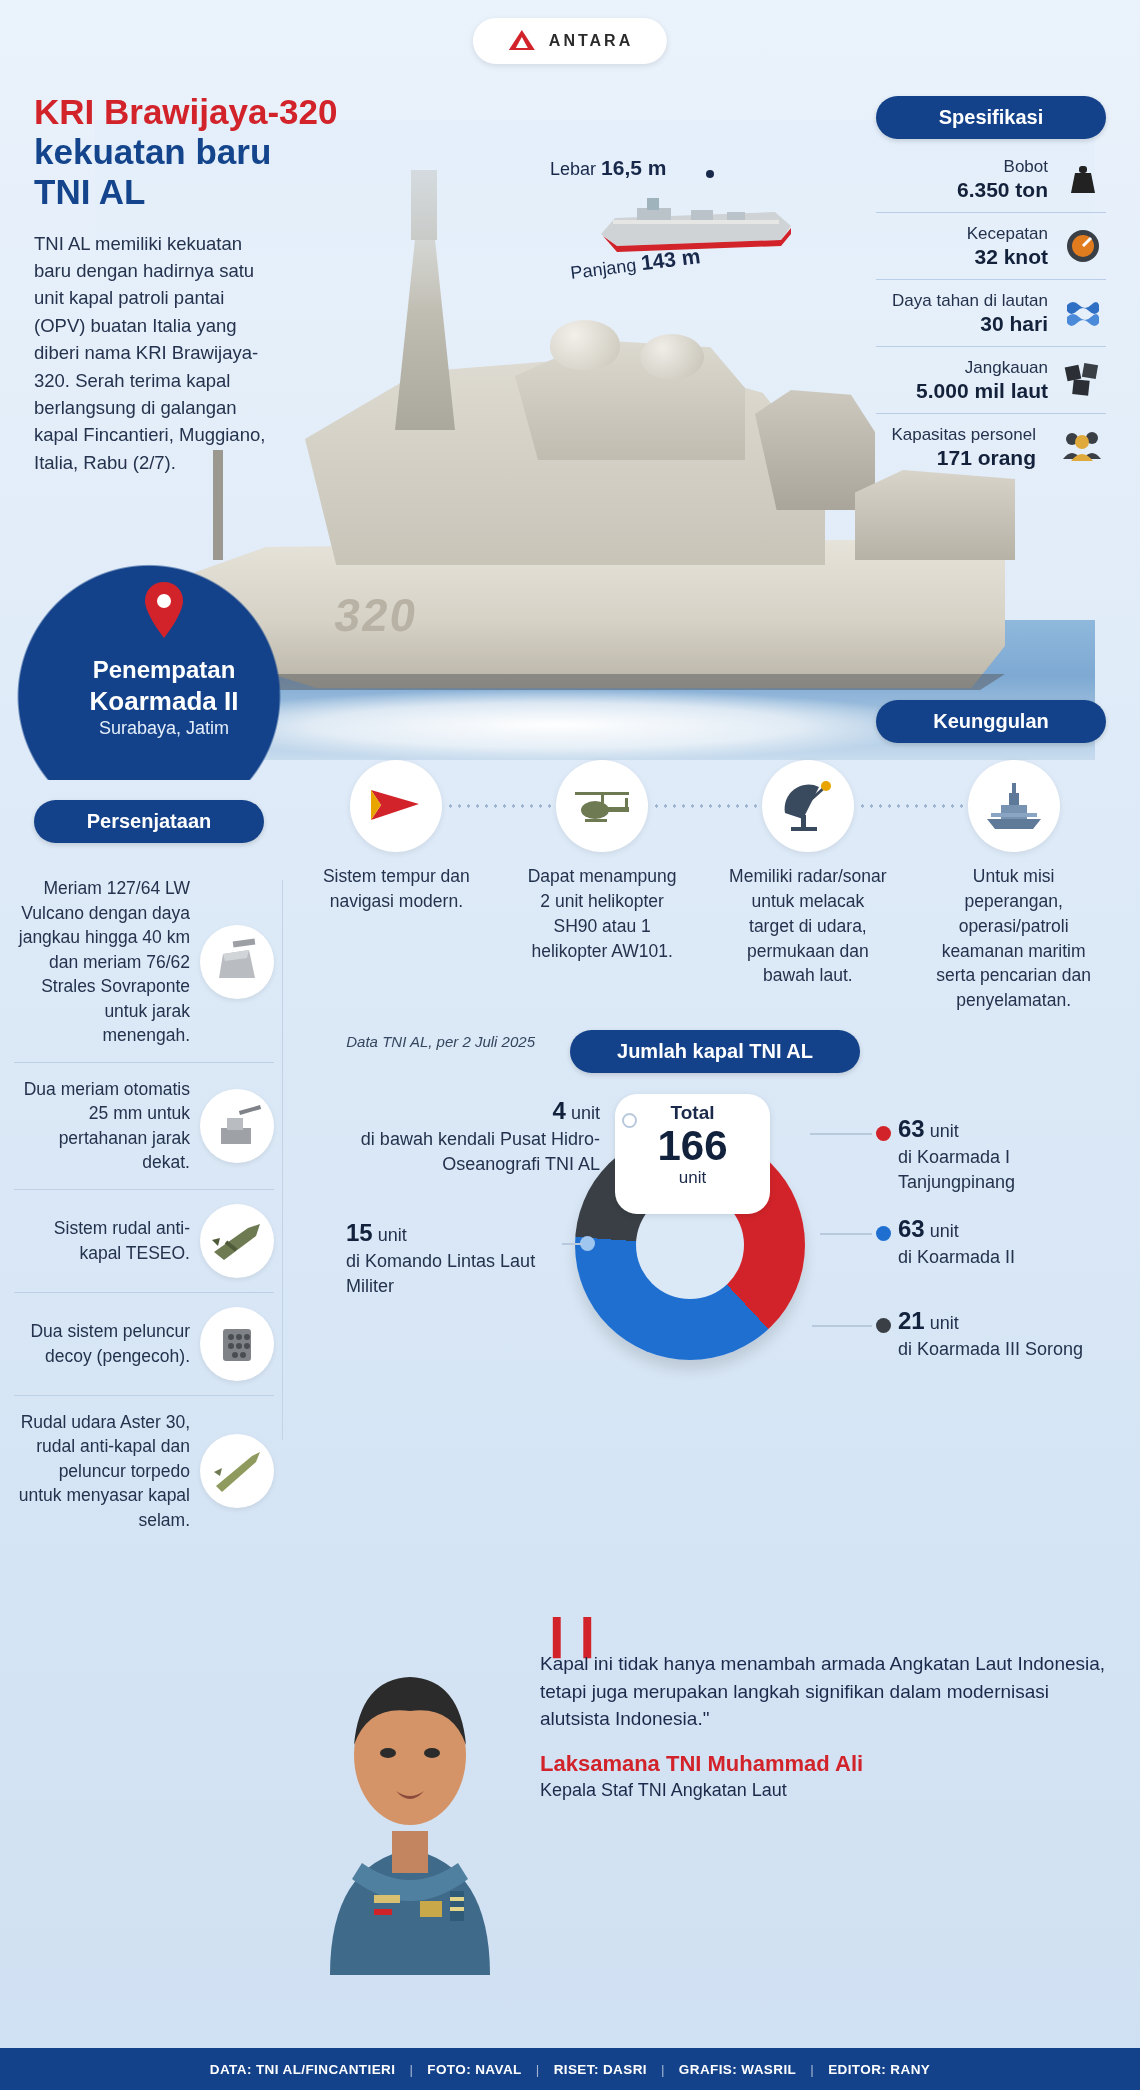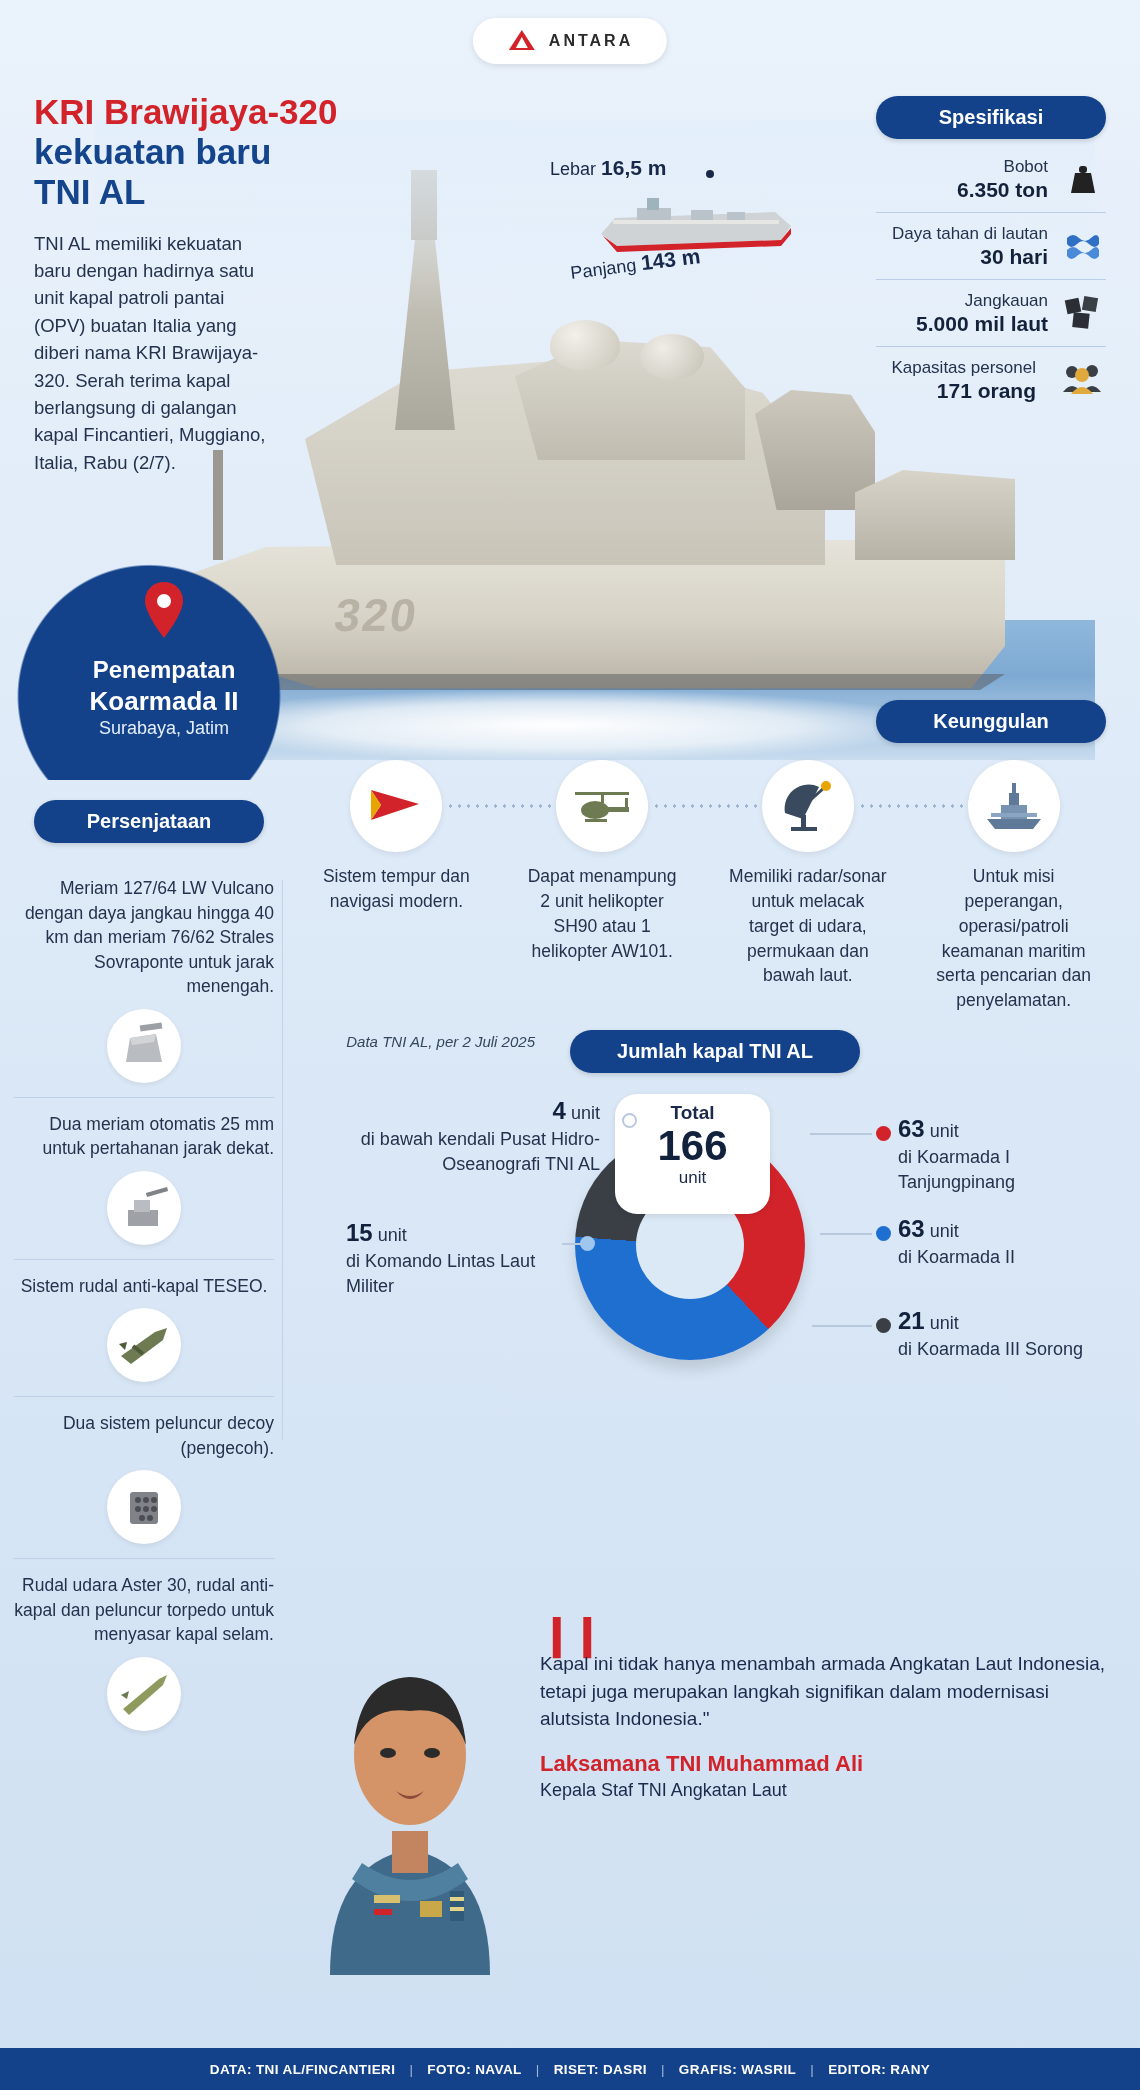--- a/index.html
+++ b/index.html
@@ -168,21 +168,21 @@
     position: absolute; top: 44px; left: 146px; width: 112px; height: 4px;
     background-image: radial-gradient(circle, #9fb6d2 1.6px, rgba(0,0,0,0) 1.8px);
     background-size: 9px 4px;
   }
 
   
   .persen-head { position: absolute; left: 34px; top: 800px; width: 230px; }
   .weapon-list { position: absolute; left: 14px; top: 862px; width: 260px; }
   .weapon-row {
     display: flex; align-items: center; gap: 10px; justify-content: space-between;
-    padding: 14px 0; border-bottom: 1px solid #bed0e6; text-align: right; flex-direction: column;
+    padding: 14px 0; border-bottom: 1px solid #bed0e6; text-align: right;
   }
   .weapon-row:last-child { border-bottom: none; }
   .weapon-txt { font-size: 17.5px; line-height: 1.4; color: #24324d; }
   .weapon-icon {
     width: 74px; height: 74px; flex: 0 0 74px; border-radius: 50%; background: #fff;
     display: flex; align-items: center; justify-content: center;
     box-shadow: 0 2px 5px rgba(0,0,0,.08);
   }
   .vline { position: absolute; left: 282px; top: 880px; width: 1px; height: 560px; background: #c2d3e7; }
 
@@ -310,20 +310,33 @@
         <div class="spec-val">6.350 ton</div>
       </div>
       <div class="spec-icon">
         <svg width="44" height="44" viewBox="0 0 44 44">
             <path d="M10 36 L14 16 L30 16 L34 36 Z" fill="#222"></path>
             <rect x="18" y="9" width="8" height="7" rx="3" fill="#222"></rect>
           </svg>
       </div>
     </div>
 
+    <div class="spec-row">
+      <div>
+        <div class="spec-txt">Kecepatan</div>
+        <div class="spec-val">32 knot</div>
+      </div>
+      <div class="spec-icon">
+        <svg width="44" height="44" viewBox="0 0 44 44">
+            <circle cx="22" cy="22" r="16" fill="#3a3f46"></circle>
+            <circle cx="22" cy="22" r="11" fill="#e07b1e"></circle>
+            <path d="M22 22 L30 14" stroke="#fff" stroke-width="3"></path>
+          </svg>
+      </div>
+    </div>
 
     <div class="spec-row">
       <div>
         <div class="spec-txt">Daya tahan di lautan</div>
         <div class="spec-val">30 hari</div>
       </div>
       <div class="spec-icon">
         <svg width="44" height="44" viewBox="0 0 44 44">
             <path d="M6 14 q6 -6 12 0 t12 0 t8 0 v6 q-4 6 -10 0 t-12 0 t-10 0 z" fill="#2f6fc4"></path>
             <path d="M6 26 q6 -6 12 0 t12 0 t8 0 v6 q-4 6 -10 0 t-12 0 t-10 0 z" fill="#4b8ad8"></path>

